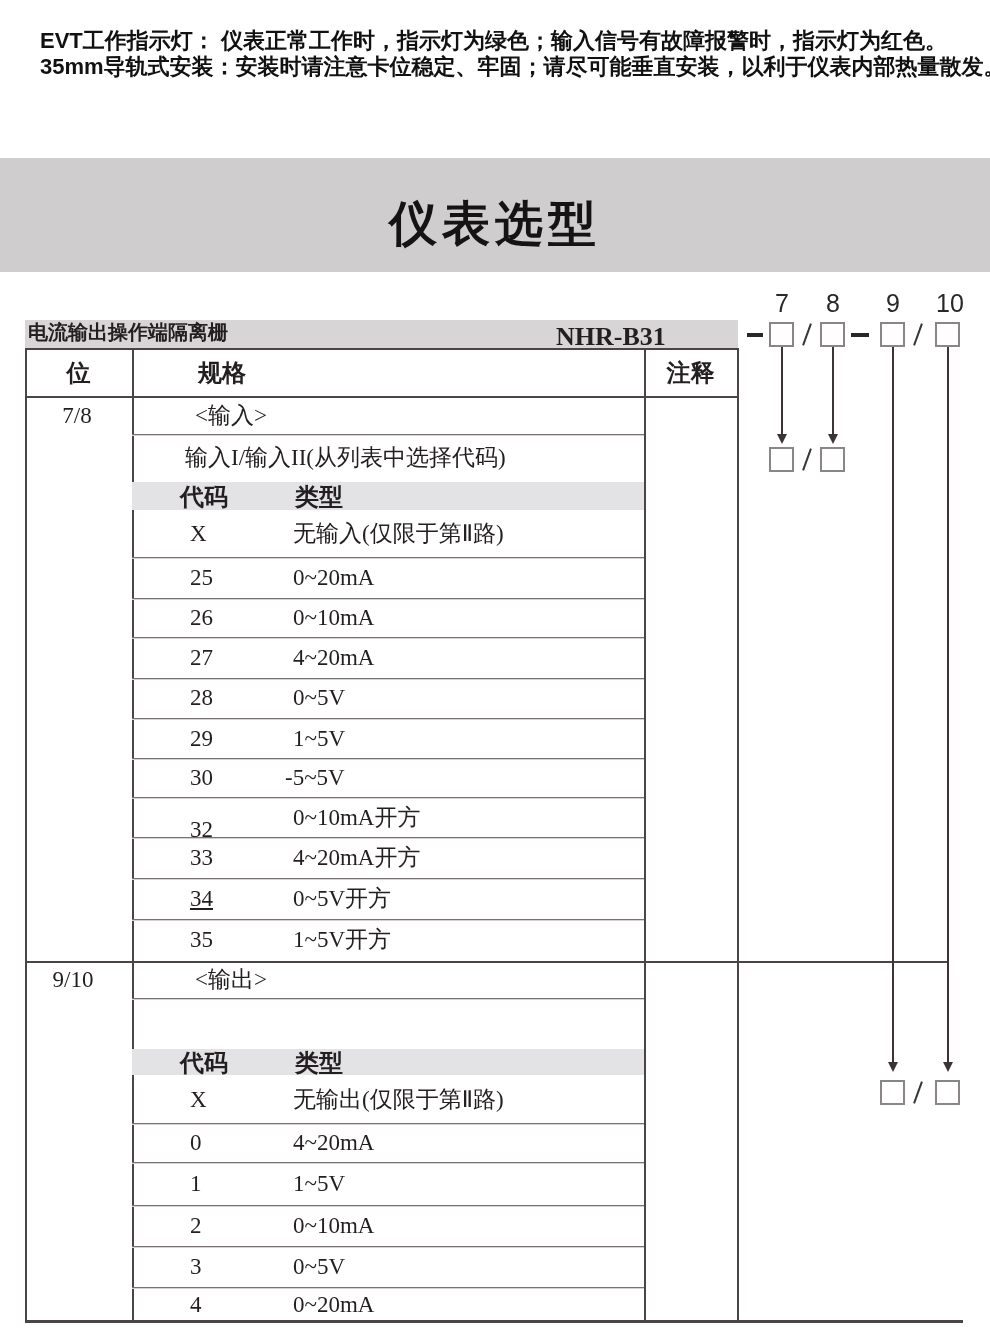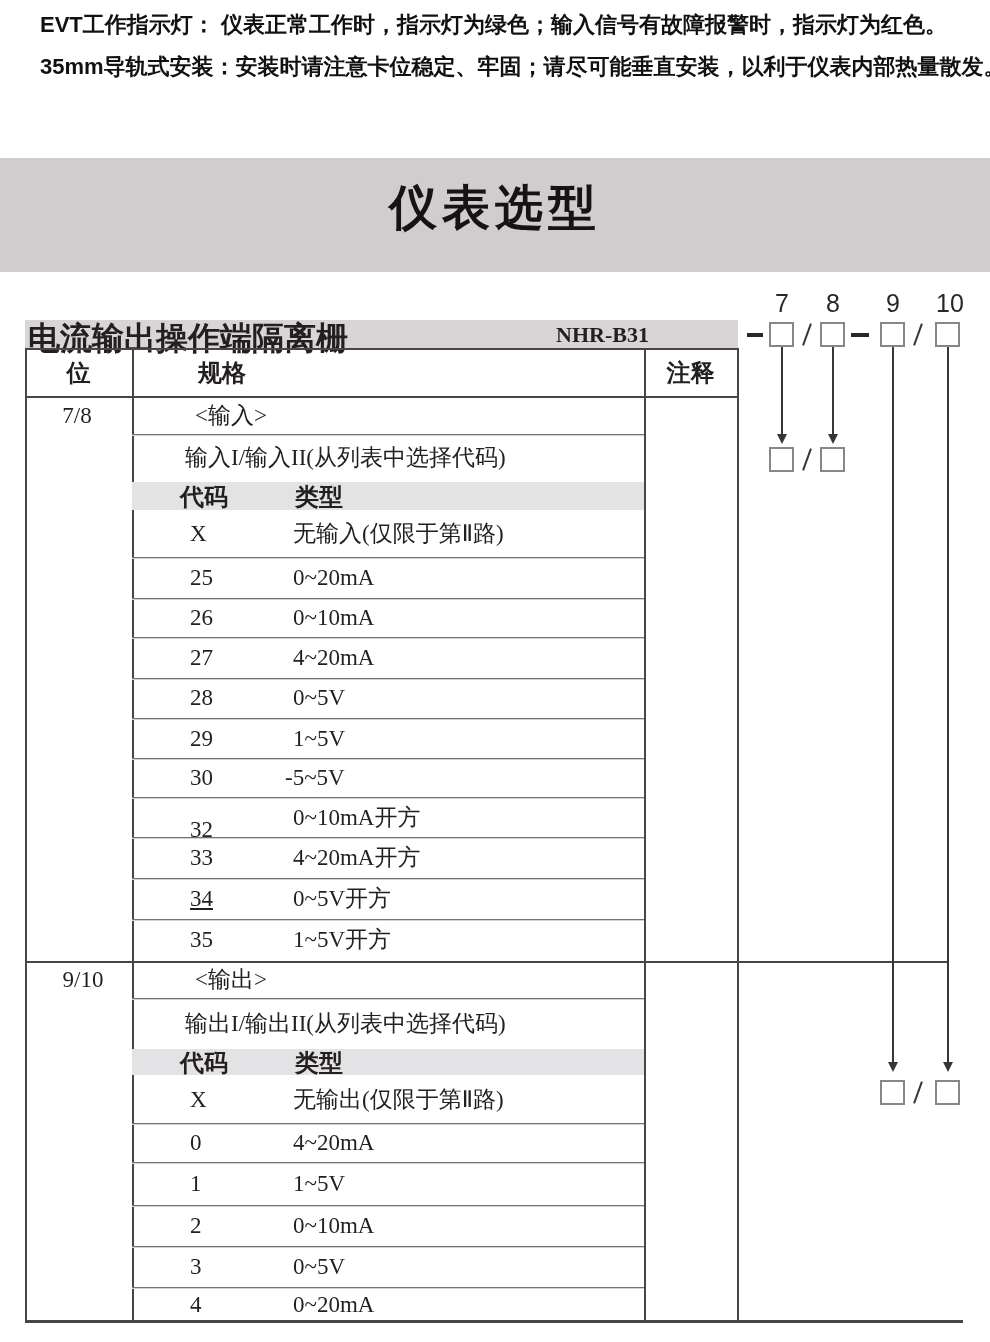--- a/index.html
+++ b/index.html
@@ -1,21 +1,21 @@
 <!DOCTYPE html>
 <html><head>
 <meta charset="utf-8">
 <style>
   html,body{margin:0;padding:0;background:#ffffff;}
   #page{position:relative;width:990px;height:1342px;background:#ffffff;overflow:hidden;
         font-family:"Liberation Serif", serif;color:#231e20;}
   .abs{position:absolute;white-space:nowrap;line-height:1;}
   .note{font-family:"Liberation Sans", sans-serif;font-weight:bold;font-size:22px;color:#111;}
   .banner{position:absolute;left:0;top:158px;width:990px;height:114px;background:#cfcdce;}
-  .banner-title{position:absolute;left:0;top:176px;width:990px;text-align:center;
+  .banner-title{position:absolute;left:0;top:192px;width:990px;text-align:center;
       font-family:"Liberation Sans", sans-serif;font-weight:bold;font-size:48px;letter-spacing:5px;color:#161314;}
   .banner-sub{position:absolute;left:0;top:235px;width:990px;text-align:center;
       font-family:"Liberation Sans", sans-serif;font-size:20px;color:#1c1a1b;}
   .titlebar{position:absolute;left:25px;top:320px;width:713px;height:28px;background:#d7d5d6;}
   .serifb{font-weight:bold;}
   .hl{position:absolute;background:#4b4446;height:2px;}
   .hl.inner{height:1px;background:#77716f;box-shadow:0 1px 0 #d6d0ce;}
   .vl{position:absolute;background:#4b4446;width:2px;}
   .band{position:absolute;left:132px;width:512px;background:#e3e2e4;}
   .cell{position:absolute;font-size:23px;white-space:nowrap;line-height:1;}
@@ -28,29 +28,29 @@
   .slash{position:absolute;width:2px;height:23px;background:#3a3436;transform:rotate(20deg);}
   .lead{position:absolute;width:2px;background:#3a3436;}
   .ahead{position:absolute;width:0;height:0;border-left:5px solid transparent;
          border-right:5px solid transparent;border-top:10px solid #3a3436;}
 </style>
 </head>
 <body>
 
 <div id="page">
 
-  <div class="abs note" style="left:40px;top:14px;">EVT工作指示灯： 仪表正常工作时，指示灯为绿色；输入信号有故障报警时，指示灯为红色。</div>
+  <div class="abs note" style="left:40px;top:30px;">EVT工作指示灯： 仪表正常工作时，指示灯为绿色；输入信号有故障报警时，指示灯为红色。</div>
   <div class="abs note" style="left:40px;top:56px;">35mm导轨式安装：安装时请注意卡位稳定、牢固；请尽可能垂直安装，以利于仪表内部热量散发。</div>
 
   <div class="banner"></div>
   <div class="banner-title">仪表选型</div>
 
   <div class="titlebar"></div>
-  <div class="cell serifb" style="left:28px;top:322px;font-size:32px;">电流输出操作端隔离栅</div>
-  <div class="cell serifb" style="left:556px;top:324px;font-size:22px;">NHR-B31</div>
+  <div class="cell serifb" style="left:28px;top:322px;font-size:20px;">电流输出操作端隔离栅</div>
+  <div class="cell serifb" style="left:556px;top:324px;font-size:26px;">NHR-B31</div>
 
   <div class="vl" style="left:25px;top:348px;height:975px;"></div>
   <div class="vl" style="left:132px;top:348px;height:975px;"></div>
   <div class="vl" style="left:644px;top:348px;height:975px;"></div>
   <div class="vl" style="left:737px;top:348px;height:975px;"></div>
 
   <div class="hl" style="left:25px;top:348px;width:714px;"></div>
   <div class="hl" style="left:25px;top:396px;width:714px;"></div>
   <div class="hl" style="left:25px;top:961px;width:924px;"></div>
   <div class="hl" style="left:25px;top:1320px;width:938px;height:3px;"></div>
@@ -103,23 +103,22 @@
   <div class="cell" style="left:285px;top:766px;">-5~5V</div>
   <div class="cell" style="left:190px;top:806px;margin-top:12px;">32</div>
   <div class="cell" style="left:293px;top:806px;">0~10mA开方</div>
   <div class="cell" style="left:190px;top:846px;">33</div>
   <div class="cell" style="left:293px;top:846px;">4~20mA开方</div>
   <div class="cell" style="left:190px;top:887px;text-decoration:underline;">34</div>
   <div class="cell" style="left:293px;top:887px;">0~5V开方</div>
   <div class="cell" style="left:190px;top:928px;">35</div>
   <div class="cell" style="left:293px;top:928px;">1~5V开方</div>
 
-  <div class="cell ctr" style="left:19px;top:968px;width:128px;">9/10</div>
+  <div class="cell ctr" style="left:9px;top:968px;width:128px;">9/10</div>
   <div class="cell" style="left:195px;top:968px;">&lt;输出&gt;</div>
-  <div class="cell" style="left:185px;top:1012px;">输出I/输出II(从列表中选择代码)</div>
   <div class="cell hdr" style="left:180px;top:1051px;">代码</div>
   <div class="cell hdr" style="left:295px;top:1051px;">类型</div>
 
   <div class="cell" style="left:190px;top:1088px;">X</div>
   <div class="cell" style="left:293px;top:1088px;">无输出(仅限于第Ⅱ路)</div>
   <div class="cell" style="left:190px;top:1131px;">0</div>
   <div class="cell" style="left:293px;top:1131px;">4~20mA</div>
   <div class="cell" style="left:190px;top:1172px;">1</div>
   <div class="cell" style="left:293px;top:1172px;">1~5V</div>
   <div class="cell" style="left:190px;top:1214px;">2</div>

